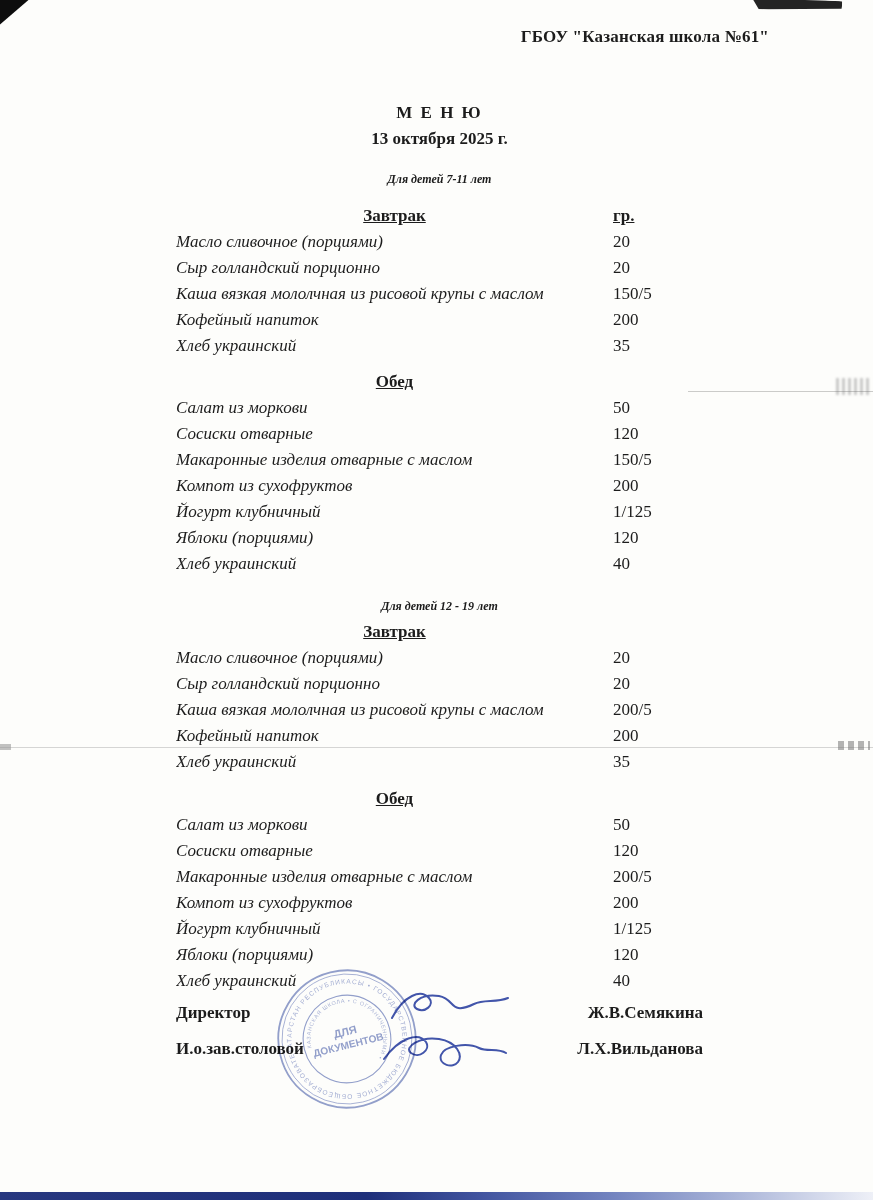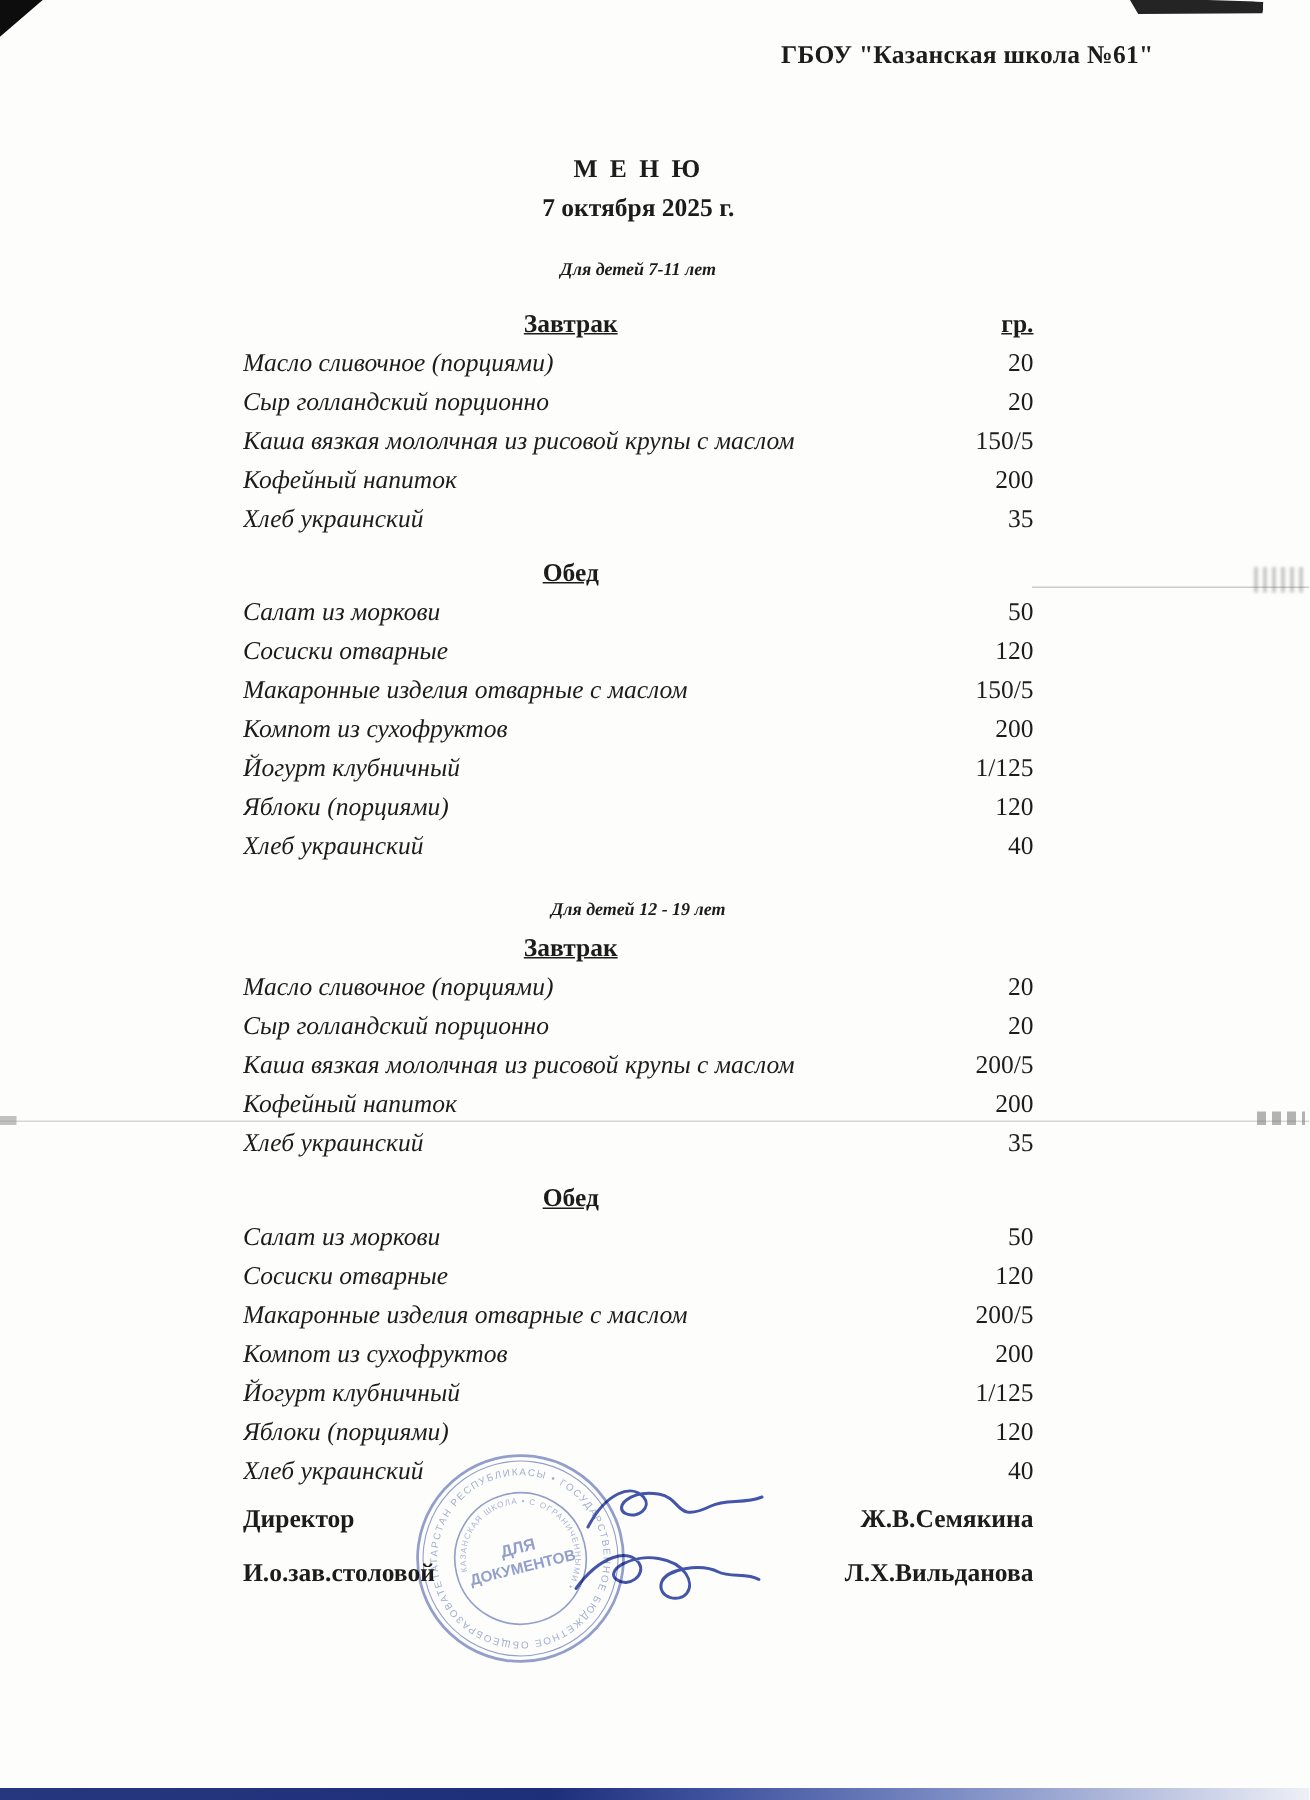--- a/index.html
+++ b/index.html
@@ -26,30 +26,30 @@
   .mark-r2 { left:838px; top:741px; width:32px; height:9px; opacity:.55; filter:blur(.5px);
              background:repeating-linear-gradient(90deg,#777 0 6px,transparent 6px 10px); }
   .mark-l1 { left:0; top:744px; width:11px; height:6px; background:#9a9a9a; opacity:.6; }
   .bottom-strip { left:0; bottom:0; width:873px; height:8px;
     background:linear-gradient(to right,#27377f 0%,#1e2f7a 42%,#41549f 55%,#7283bf 70%,#a9b4d8 84%,#eef0f7 100%); }
 
   
   .school-header { position:absolute; top:27px; right:104px; font-weight:bold; font-size:17px; letter-spacing:.2px; }
 
   
-  .content { position:absolute; left:162px; top:100px; width:527px; font-size:17px; }
+  .content { position:absolute; left:176px; top:100px; width:527px; font-size:17px; }
   .menu-title { text-align:center; font-weight:bold; letter-spacing:2px; line-height:26px; }
   .menu-date  { text-align:center; font-weight:bold; line-height:26px; }
   .age-title  { text-align:center; font-weight:bold; font-style:italic; font-size:12px; line-height:26px; }
   .age-1 { margin-top:14px; }
   .age-2 { margin-top:16px; }
 
   .row { display:flex; line-height:26px; white-space:nowrap; }
   .dish { flex:1; overflow:hidden;font-style:italic; }
-  .qty  { width:90px; text-align:right; }
+  .qty  { width:90px; text-align:left; }
   .header-row { font-weight:bold; }
   .hdr-1 { margin-top:11px; }
   .meal-title { flex:1; text-align:center; text-decoration:underline; }
   .unit { text-decoration:underline; }
   .lunch-hdr-1 { margin-top:10px; }
   .lunch-hdr-2 { margin-top:11px; }
 
   .sig-row { display:flex; justify-content:space-between; font-weight:bold; line-height:26px; }
   .sig-row-1 { margin-top:6px; }
   .sig-row-2 { margin-top:10px; }
@@ -73,21 +73,21 @@
   <div class="artifact foldline-1"></div>
   <div class="artifact foldline-2"></div>
   <div class="artifact mark-r2"></div>
   <div class="artifact mark-l1"></div>
   <div class="artifact bottom-strip"></div>
 
   <div class="school-header">ГБОУ "Казанская школа №61"</div>
 
   <div class="content">
     <div class="menu-title">М Е Н Ю</div>
-    <div class="menu-date">7 октября 2025 г.</div>
+    <div class="menu-date">13 октября 2025 г.</div>
 
     <div class="age-title age-1">Для детей 7-11 лет</div>
 
     <div class="row header-row hdr-1">
       <span class="meal-title">Завтрак</span>
       <span class="qty unit">гр.</span>
     </div>
     <div class="row">
       <span class="dish">Масло сливочное (порциями)</span>
       <span class="qty">20</span>

